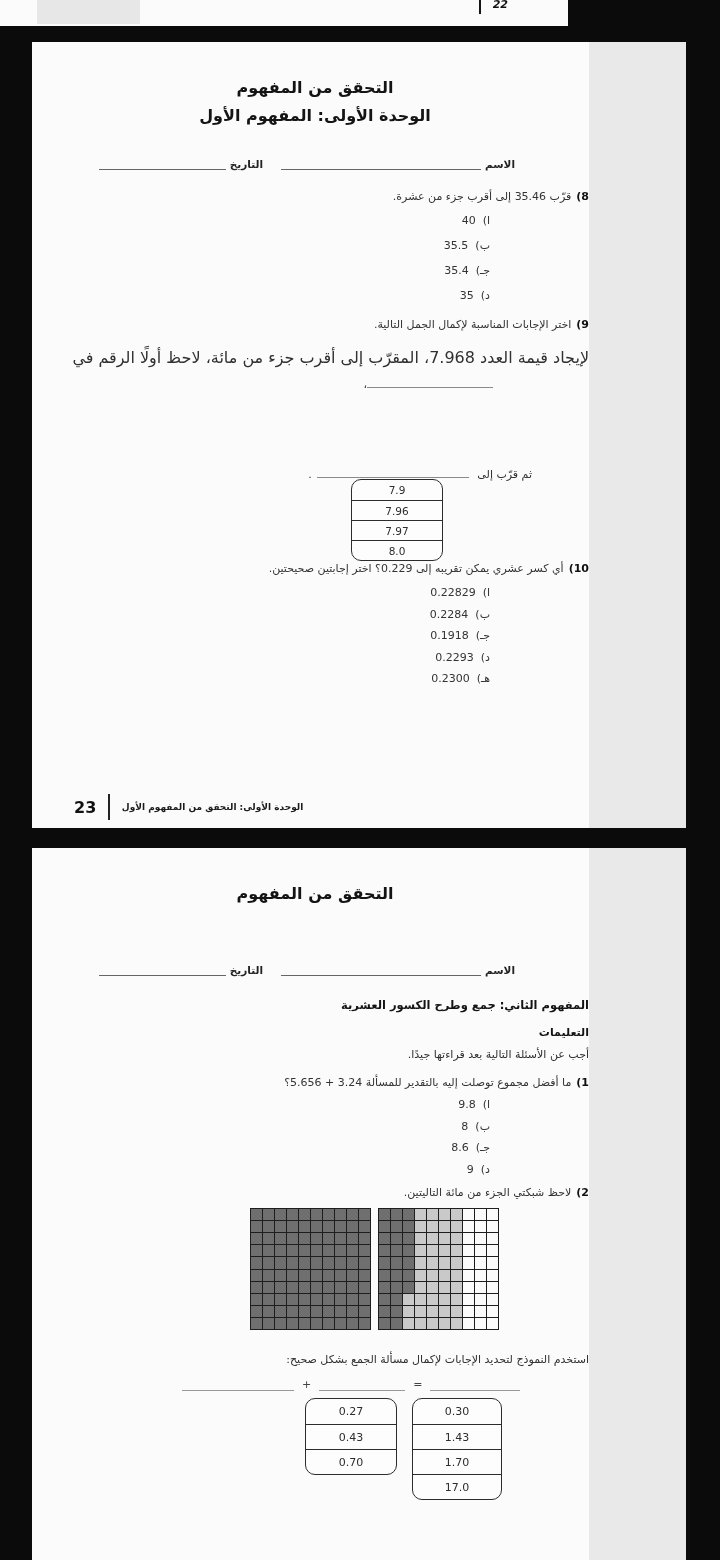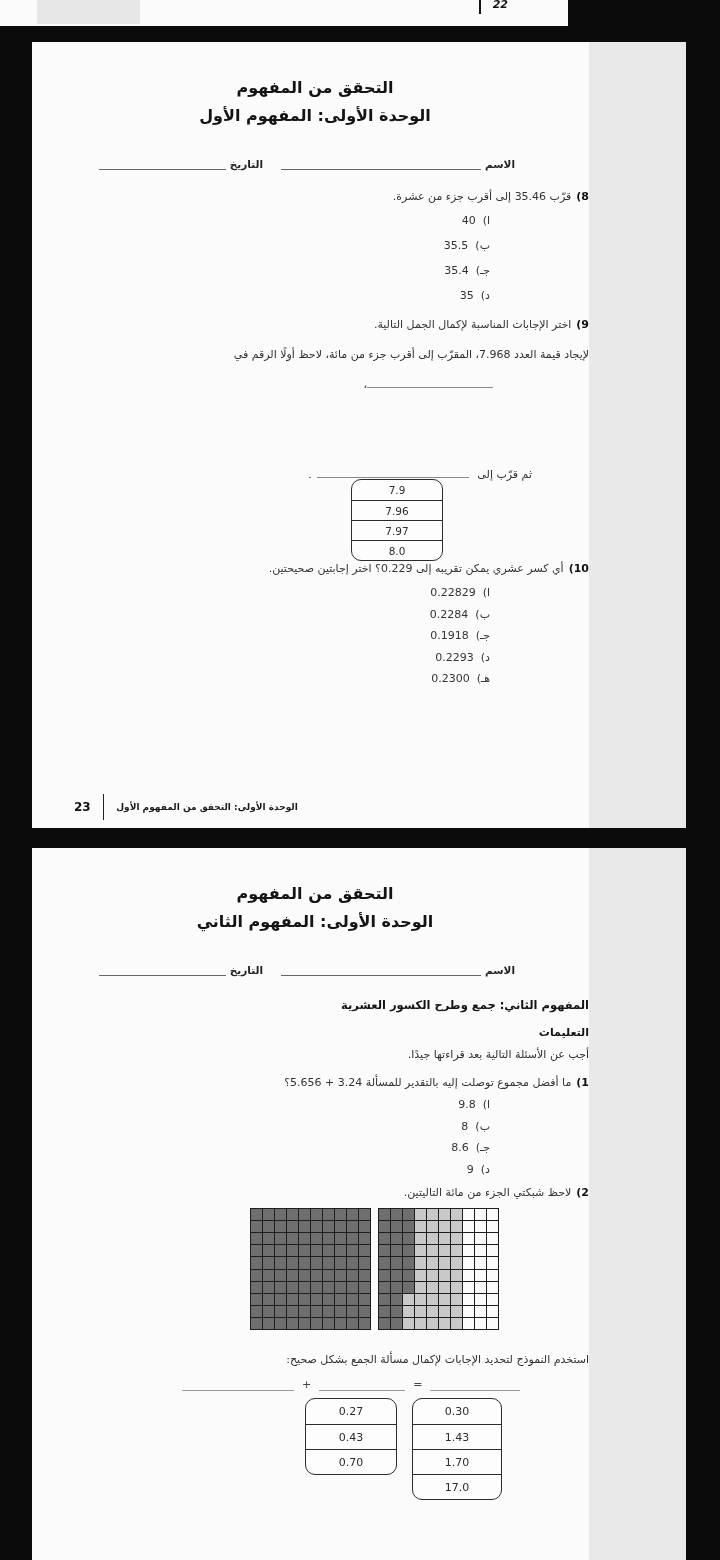--- a/index.html
+++ b/index.html
@@ -62,21 +62,21 @@
   .grid-cell.dark  { background:#6f6f6f; }
   .grid-cell.light { background:#c9c9c9; }
   .grid-cell.white { background:#fbfbfb; }
 
   
   .equation-row { display:flex; direction:ltr; align-items:flex-end; gap:8px; font-size:11px; color:#444; }
   .equation-row .seg { border-bottom:1.1px solid #999; height:12px; display:inline-block; }
 
   
   .footer-row { display:flex; direction:ltr; align-items:center; gap:12px; }
-  .footer-row .pg-num { font-size:12px; font-weight:bold; color:#111; }
+  .footer-row .pg-num { font-size:16px; font-weight:bold; color:#111; }
   .footer-row .vbar { width:1.6px; height:26px; background:#222; }
   .footer-row .foot-label { direction:rtl; font-size:9px; font-weight:bold; color:#1a1a1a; }
 </style>
 </head>
 <body>
 
 <div class="top-strip">
   <div class="gray-tab"></div>
   <div class="top-marker">
     <span class="vbar"></span>
@@ -116,21 +116,21 @@
       </div>
       <div class="opt-row">
         <span class="opt-letter">د)</span>
         <span class="opt-value">35</span>
       </div>
     </div>
 
   <div class="abs q-line" style="top:276px;">
     <b class="q-num">9)</b><span>اختر الإجابات المناسبة لإكمال الجمل التالية.</span>
   </div>
-  <div class="abs rtl" style="top:306px; right:97px; font-size:11px;">لإيجاد قيمة العدد 7.968، المقرّب إلى أقرب جزء من مائة، لاحظ أولًا الرقم في</div>
+  <div class="abs rtl" style="top:306px; right:97px; font-size:16px;">لإيجاد قيمة العدد 7.968، المقرّب إلى أقرب جزء من مائة، لاحظ أولًا الرقم في</div>
   <div class="abs rtl" style="top:334px; right:193px; font-size:11px;">
     <span class="fill-line" style="width:126px;"></span><span>،</span>
   </div>
   <div class="abs rtl" style="top:424px; right:154px; font-size:11px;">
     <span>ثم قرّب إلى</span>
     <span class="fill-line" style="width:152px; margin:0 5px;"></span><span>.</span>
   </div>
   <div class="abs choice-box box-rounds" style="top:437px; right:243px; width:92px;">
       <div class="choice-row">7.9</div>
       <div class="choice-row">7.96</div>
@@ -168,21 +168,20 @@
     <span class="pg-num">23</span>
     <span class="vbar"></span>
     <span class="foot-label">الوحدة الأولى: التحقق من المفهوم الأول</span>
   </div>
 </div>
 
 <div class="page page-2">
   <div class="side-band"></div>
 
   <div class="abs page-title" style="top:36px;">التحقق من المفهوم</div>
-  <div class="abs page-title" style="top:64px;">الوحدة الأولى: المفهوم الثاني</div>
 
   <div class="abs name-row" style="top:112px;">
     <span>الاسم</span>
     <span class="rule rule-name"></span>
     <span class="gap"></span>
     <span>التاريخ</span>
     <span class="rule rule-date"></span>
   </div>
 
   <div class="abs rtl" style="top:150px; right:97px; font-size:11.5px; font-weight:bold; color:#141414;">المفهوم الثاني: جمع وطرح الكسور العشرية</div>

